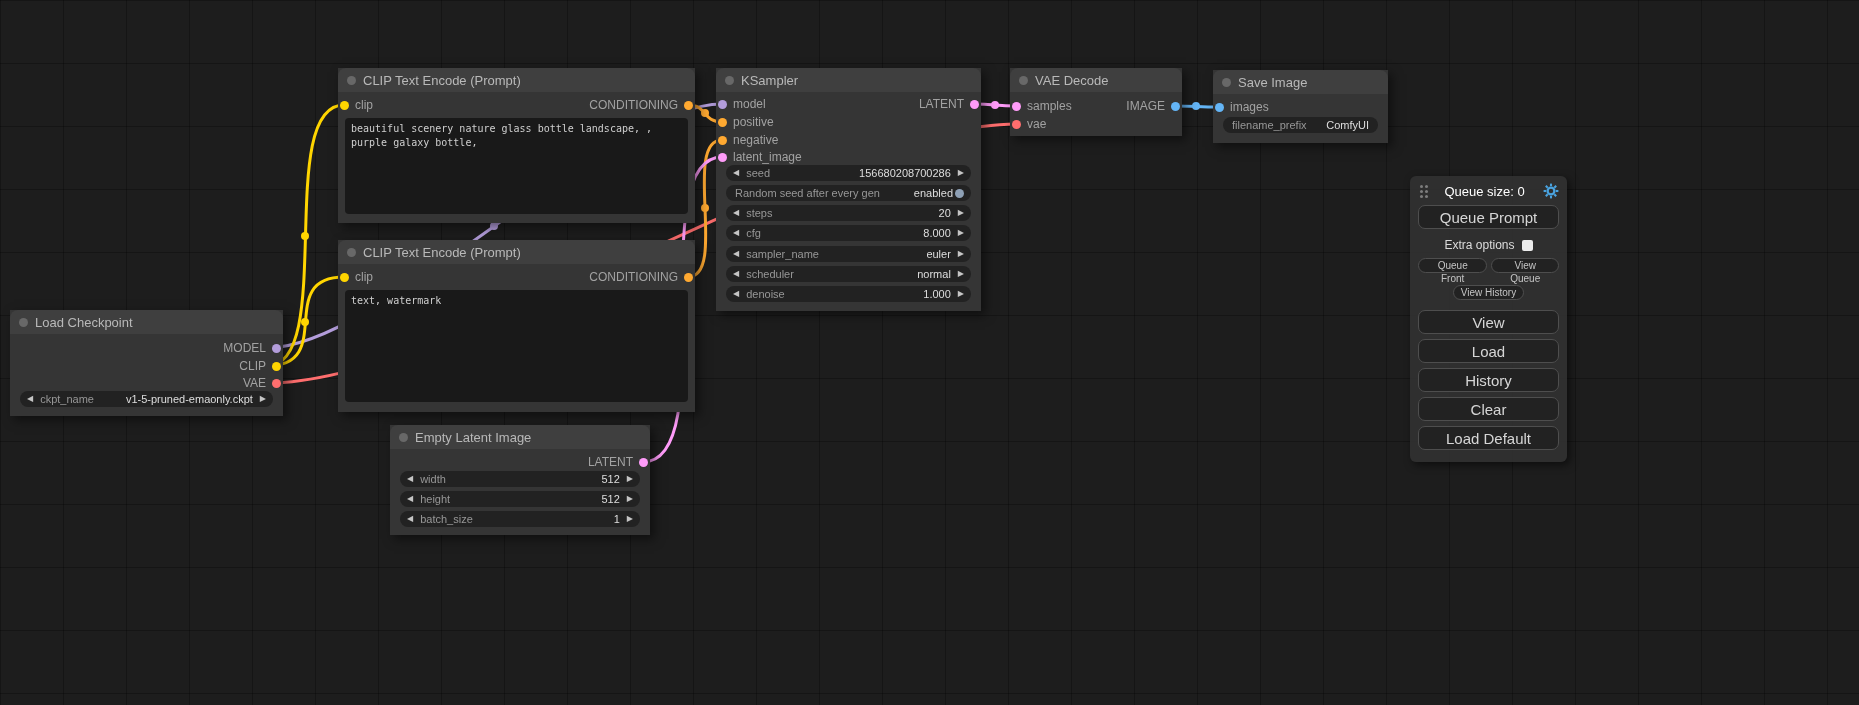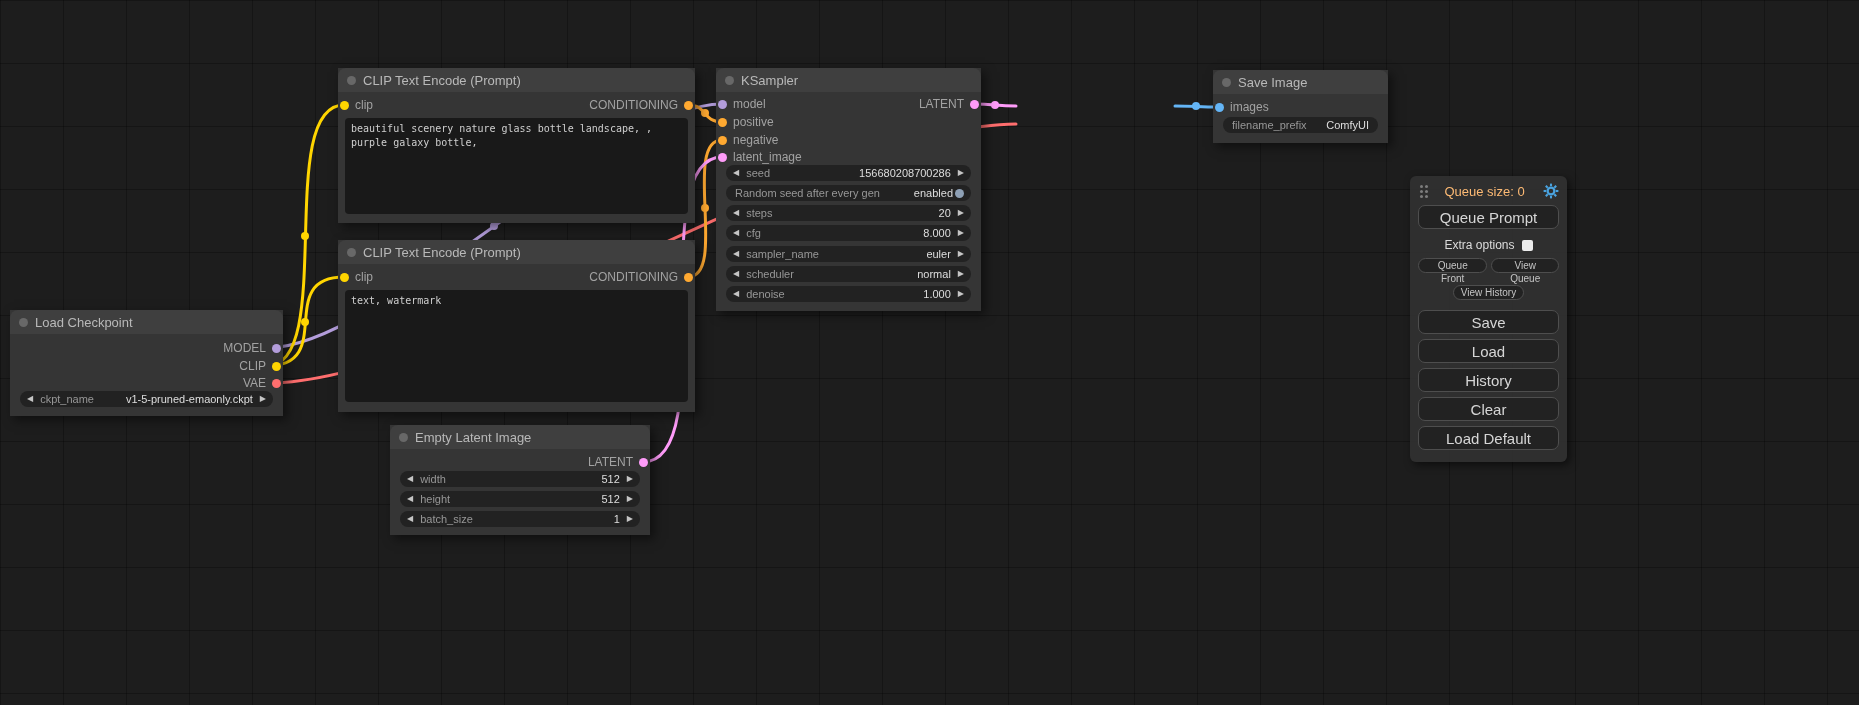--- a/index.html
+++ b/index.html
@@ -52,21 +52,21 @@
   .widget.noarrow .wval{margin-right:2px;}
   .toggle-dot{width:9px;height:9px;border-radius:50%;background:#8ea0b5;flex:0 0 auto;}
 
   .menu{
     position:absolute;left:1410px;top:176px;width:157px;z-index:3;
     background:rgba(47,47,47,.97);border-radius:6px;
     box-shadow:3px 3px 9px rgba(0,0,0,.55);
     padding:6px 8px 12px;box-sizing:border-box;color:#c9c9c9;
   }
   .menu-header{display:flex;align-items:center;justify-content:space-between;height:18px;}
-  .queue-size{font-size:13px;color:#fdba74;}
+  .queue-size{font-size:13px;color:#ffffff;}
   .drag-dots{width:3px;height:3px;background:#7d7d7d;border-radius:50%;margin:1px 3px 11px 2px;
     box-shadow:5px 0 #7d7d7d,0 5px #7d7d7d,5px 5px #7d7d7d,0 10px #7d7d7d,5px 10px #7d7d7d;}
   .btn{
     display:block;width:100%;margin:5px 0 0;background:#222;border:1px solid #4e4e4e;
     color:#d6d6d6;border-radius:7px;font-size:15px;height:24px;line-height:22px;
     text-align:center;box-sizing:border-box;font-family:"Liberation Sans",sans-serif;
     cursor:pointer;
   }
   .extra-row{display:flex;align-items:center;justify-content:center;gap:7px;margin-top:9px;
     font-size:12px;color:#dcdcdc;}
@@ -250,20 +250,38 @@
       <span class="arr">▶</span>
     </div>
     <div class="widget" style="top:218px">
       <span class="arr">◀</span>
       <span class="wname">denoise</span>
       <span class="wval">1.000</span>
       <span class="arr">▶</span>
     </div>
   </div>
 
+  <div class="node" style="left:1010px;top:68px;width:172px;height:68px">
+    <div class="node-title">
+      <span class="collapse-dot"></span>
+      <span>VAE Decode</span>
+    </div>
+    <div class="slot in" style="top:30px">
+      <span class="dot c-latent"></span>
+      <span>samples</span>
+    </div>
+    <div class="slot in" style="top:48px">
+      <span class="dot c-vae"></span>
+      <span>vae</span>
+    </div>
+    <div class="slot out" style="top:30px">
+      <span>IMAGE</span>
+      <span class="dot c-image"></span>
+    </div>
+  </div>
 
   <div class="node" style="left:1213px;top:70px;width:175px;height:73px">
     <div class="node-title">
       <span class="collapse-dot"></span>
       <span>Save Image</span>
     </div>
     <div class="slot in" style="top:29px">
       <span class="dot c-image"></span>
       <span>images</span>
     </div>
@@ -297,21 +315,21 @@
       <span class="checkbox"></span>
     </div>
     <div class="small-row">
       <button class="btn small">Queue Front</button>
       <button class="btn small">View Queue</button>
     </div>
     <div class="hist-row">
       <button class="btn small">View History</button>
     </div>
     <div class="big-group">
-      <button class="btn">Save</button>
+      <button class="btn">View</button>
       <button class="btn">Load</button>
       <button class="btn">History</button>
       <button class="btn">Clear</button>
       <button class="btn">Load Default</button>
     </div>
   </div>
 
 </div>
 
 </body></html>

